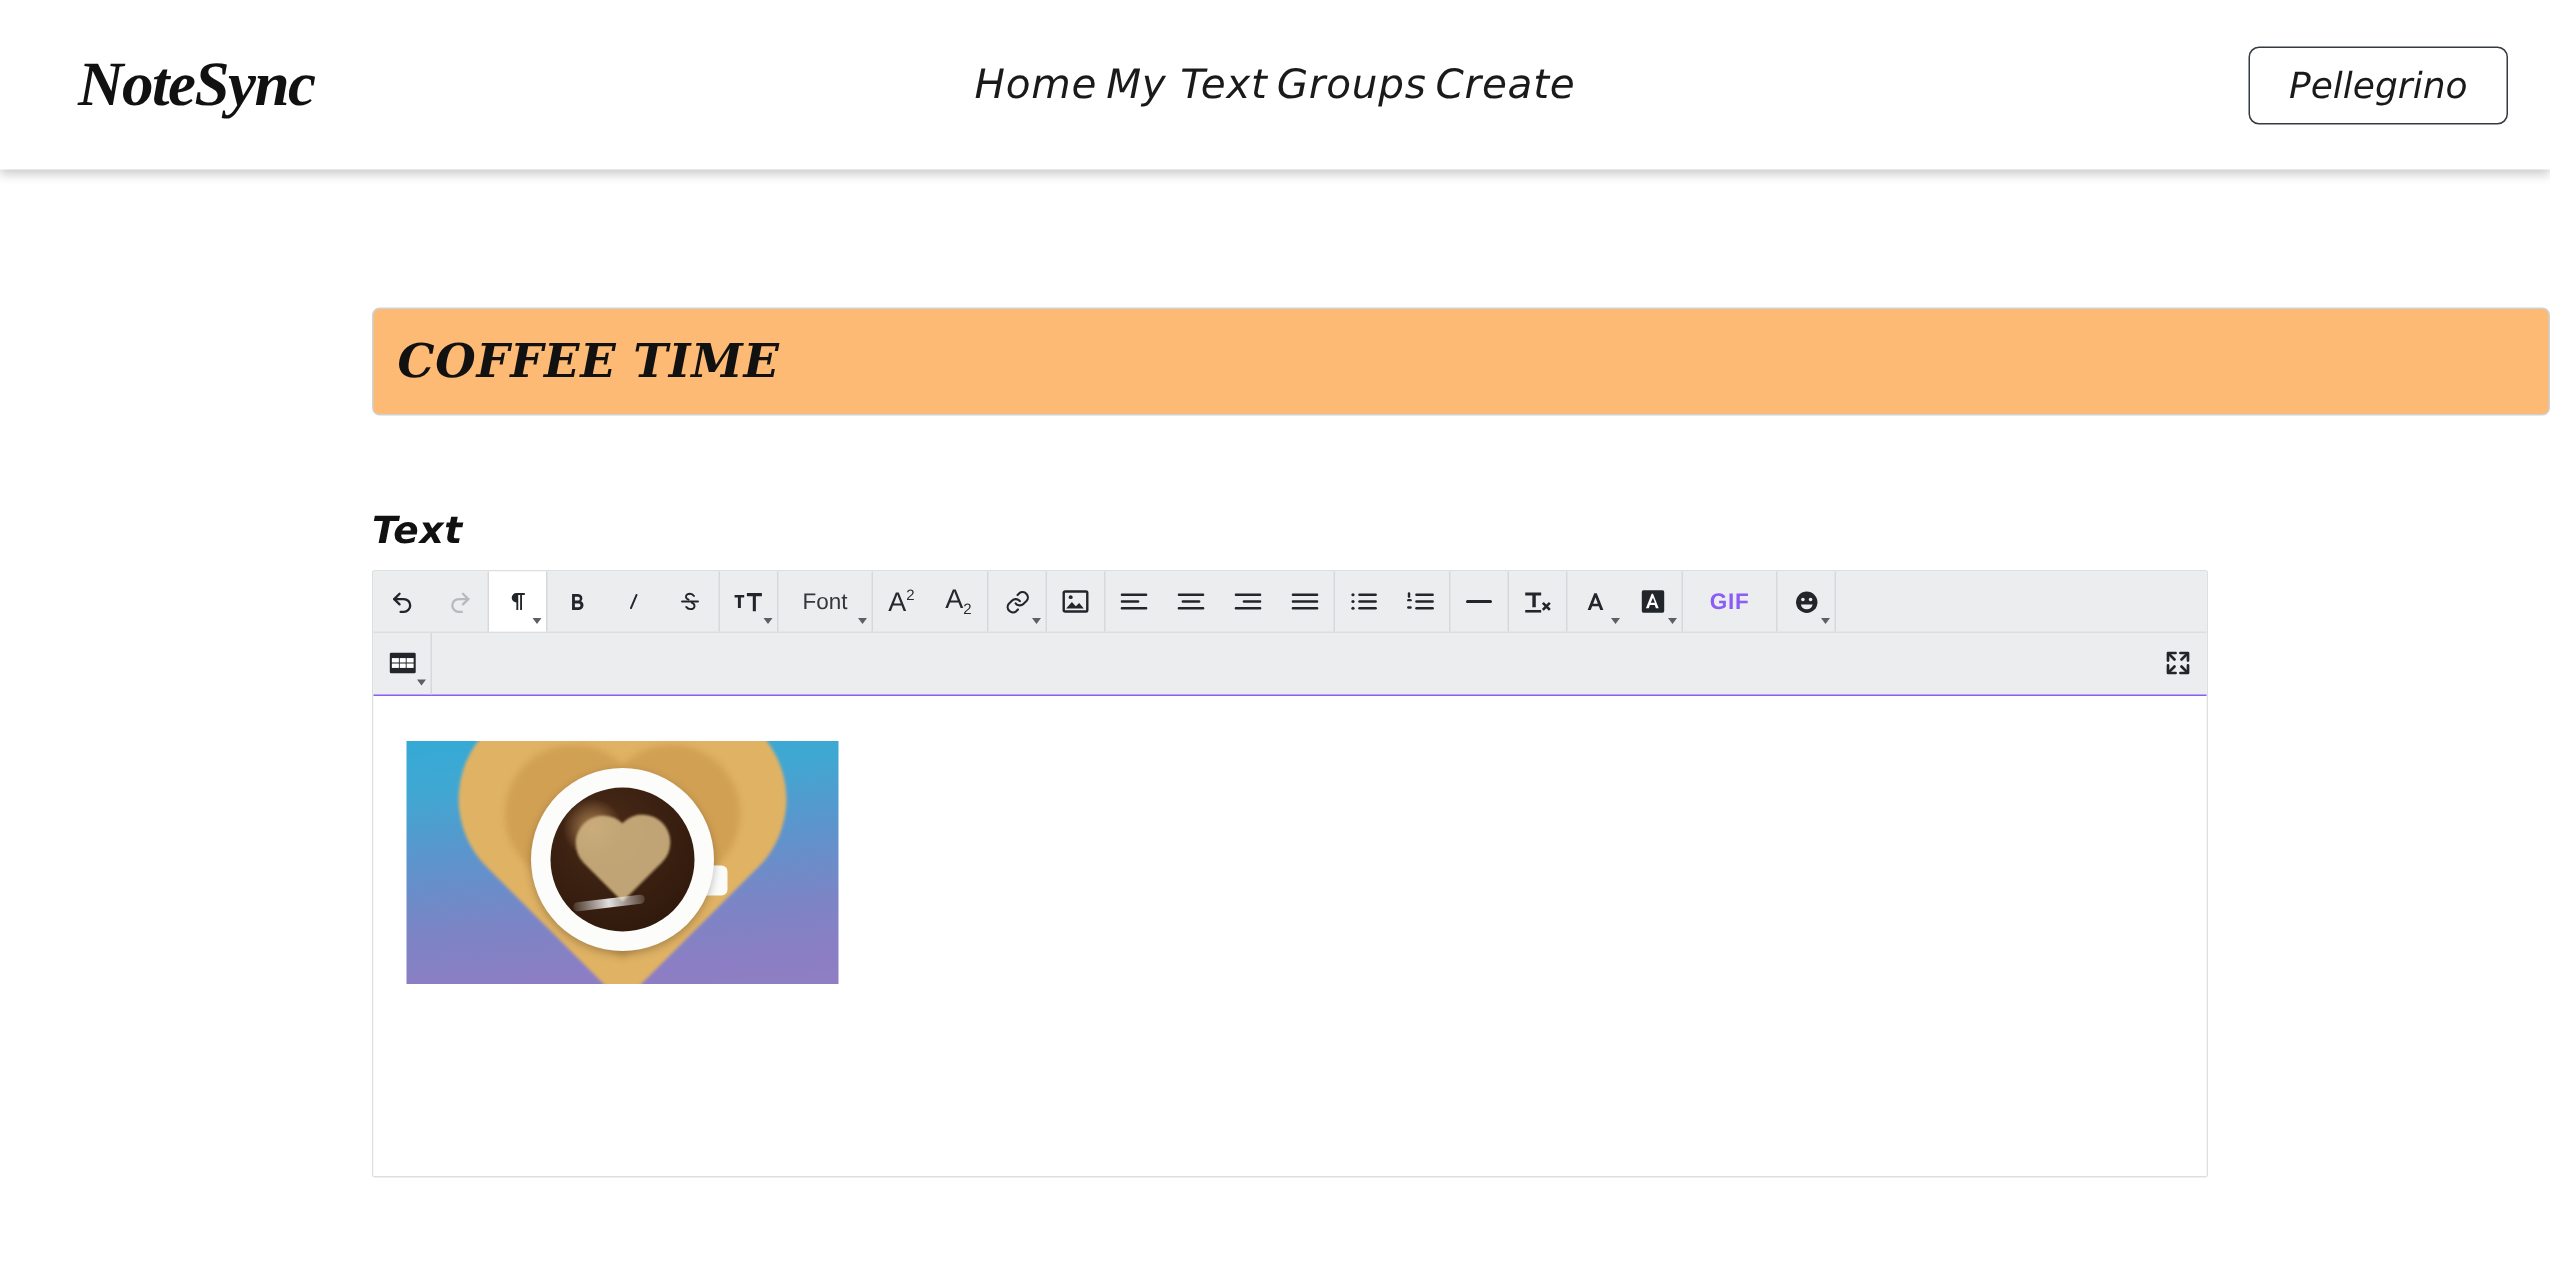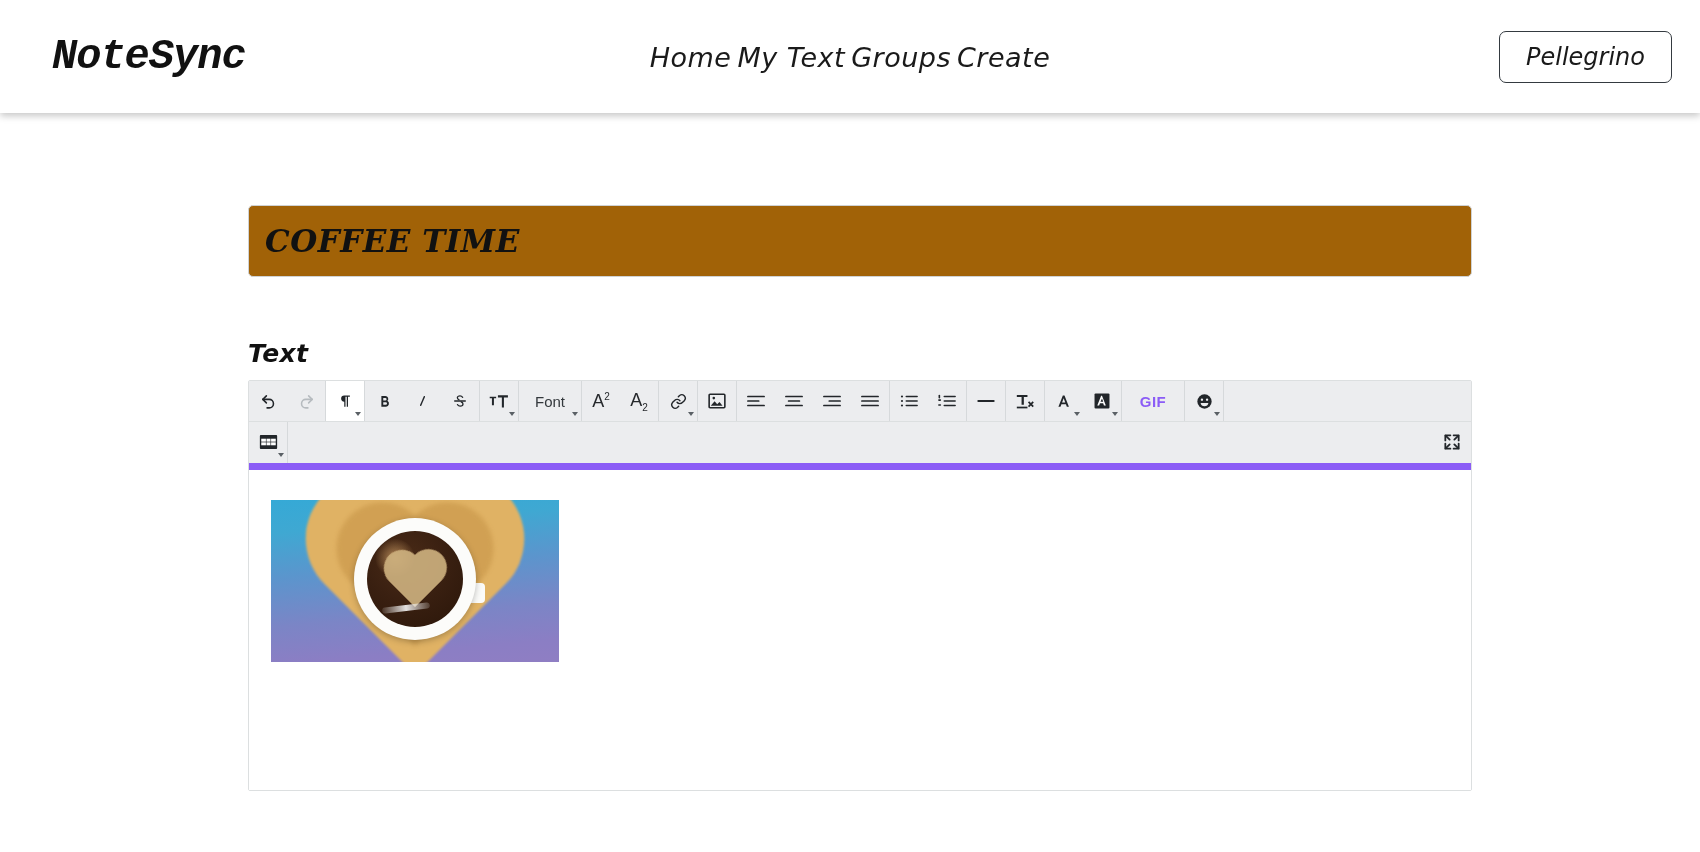--- a/index.html
+++ b/index.html
@@ -17,21 +17,21 @@
     position: absolute; top: 0; left: 0;
     width: 1700px; height: 113px;
     background: #ffffff;
     box-shadow: 0 3px 7px rgba(0,0,0,.22);
     display: flex; align-items: center;
     z-index: 20;
   }
   .brand {
     position: absolute; left: 52px; top: 50%;
     transform: translateY(-50%);
-    font-family: Liberation Mono, monospace;
+    font-family: Liberation Serif, serif;
     font-style: italic; font-weight: bold;
     font-size: 42px; letter-spacing: -1px;
     color: #111; white-space: nowrap;
   }
   .nav-links {
     position: absolute; left: 50%; top: 50%;
     transform: translate(-50%, -50%);
     display: flex; align-items: baseline; gap: 6px;
     white-space: nowrap;
     justify-content: flex-end;
@@ -76,42 +76,42 @@
     position: absolute; left: 248px; top: 92px;
     width: 1224px;
   }
   .field-label {
     font-family: "DejaVu Sans", sans-serif;
     font-style: italic; font-weight: 600;
     font-size: 25px; color: #111;
     margin-bottom: 12px; letter-spacing: .4px;
   }
   .title-input {
-    display: block; width: 1224px; height: 72px;
+    display: block; width: 1452px; height: 72px;
     border: 1px solid #cfd2d4; border-radius: 5px;
-    background: #a16207;
+    background: #fdba74;
     padding: 0 16px;
     font-family: "DejaVu Serif", serif;
     font-style: italic; font-weight: 600;
     font-size: 31px; color: #111;
     outline: none;
     letter-spacing: .5px;
   }
   .spacer { height: 62px; }
 
   
   .editor {
     width: 1224px;
     border: 1px solid #dcdfe0;
     border-radius: 2px;
     background: #fff;
   }
   .toolbar {
     background: #ecedef;
-    border-bottom: 7px solid #8b5cf6;
+    border-bottom: 1px solid #8b5cf6;
     display: flex; flex-wrap: wrap;
     align-items: stretch;
   }
   .tb-row {
     display: flex; align-items: stretch;
     width: 100%;
     min-height: 41px;
     border-bottom: 1px solid #dcdfe0;
   }
   .tb-row:last-child { border-bottom: none; }

